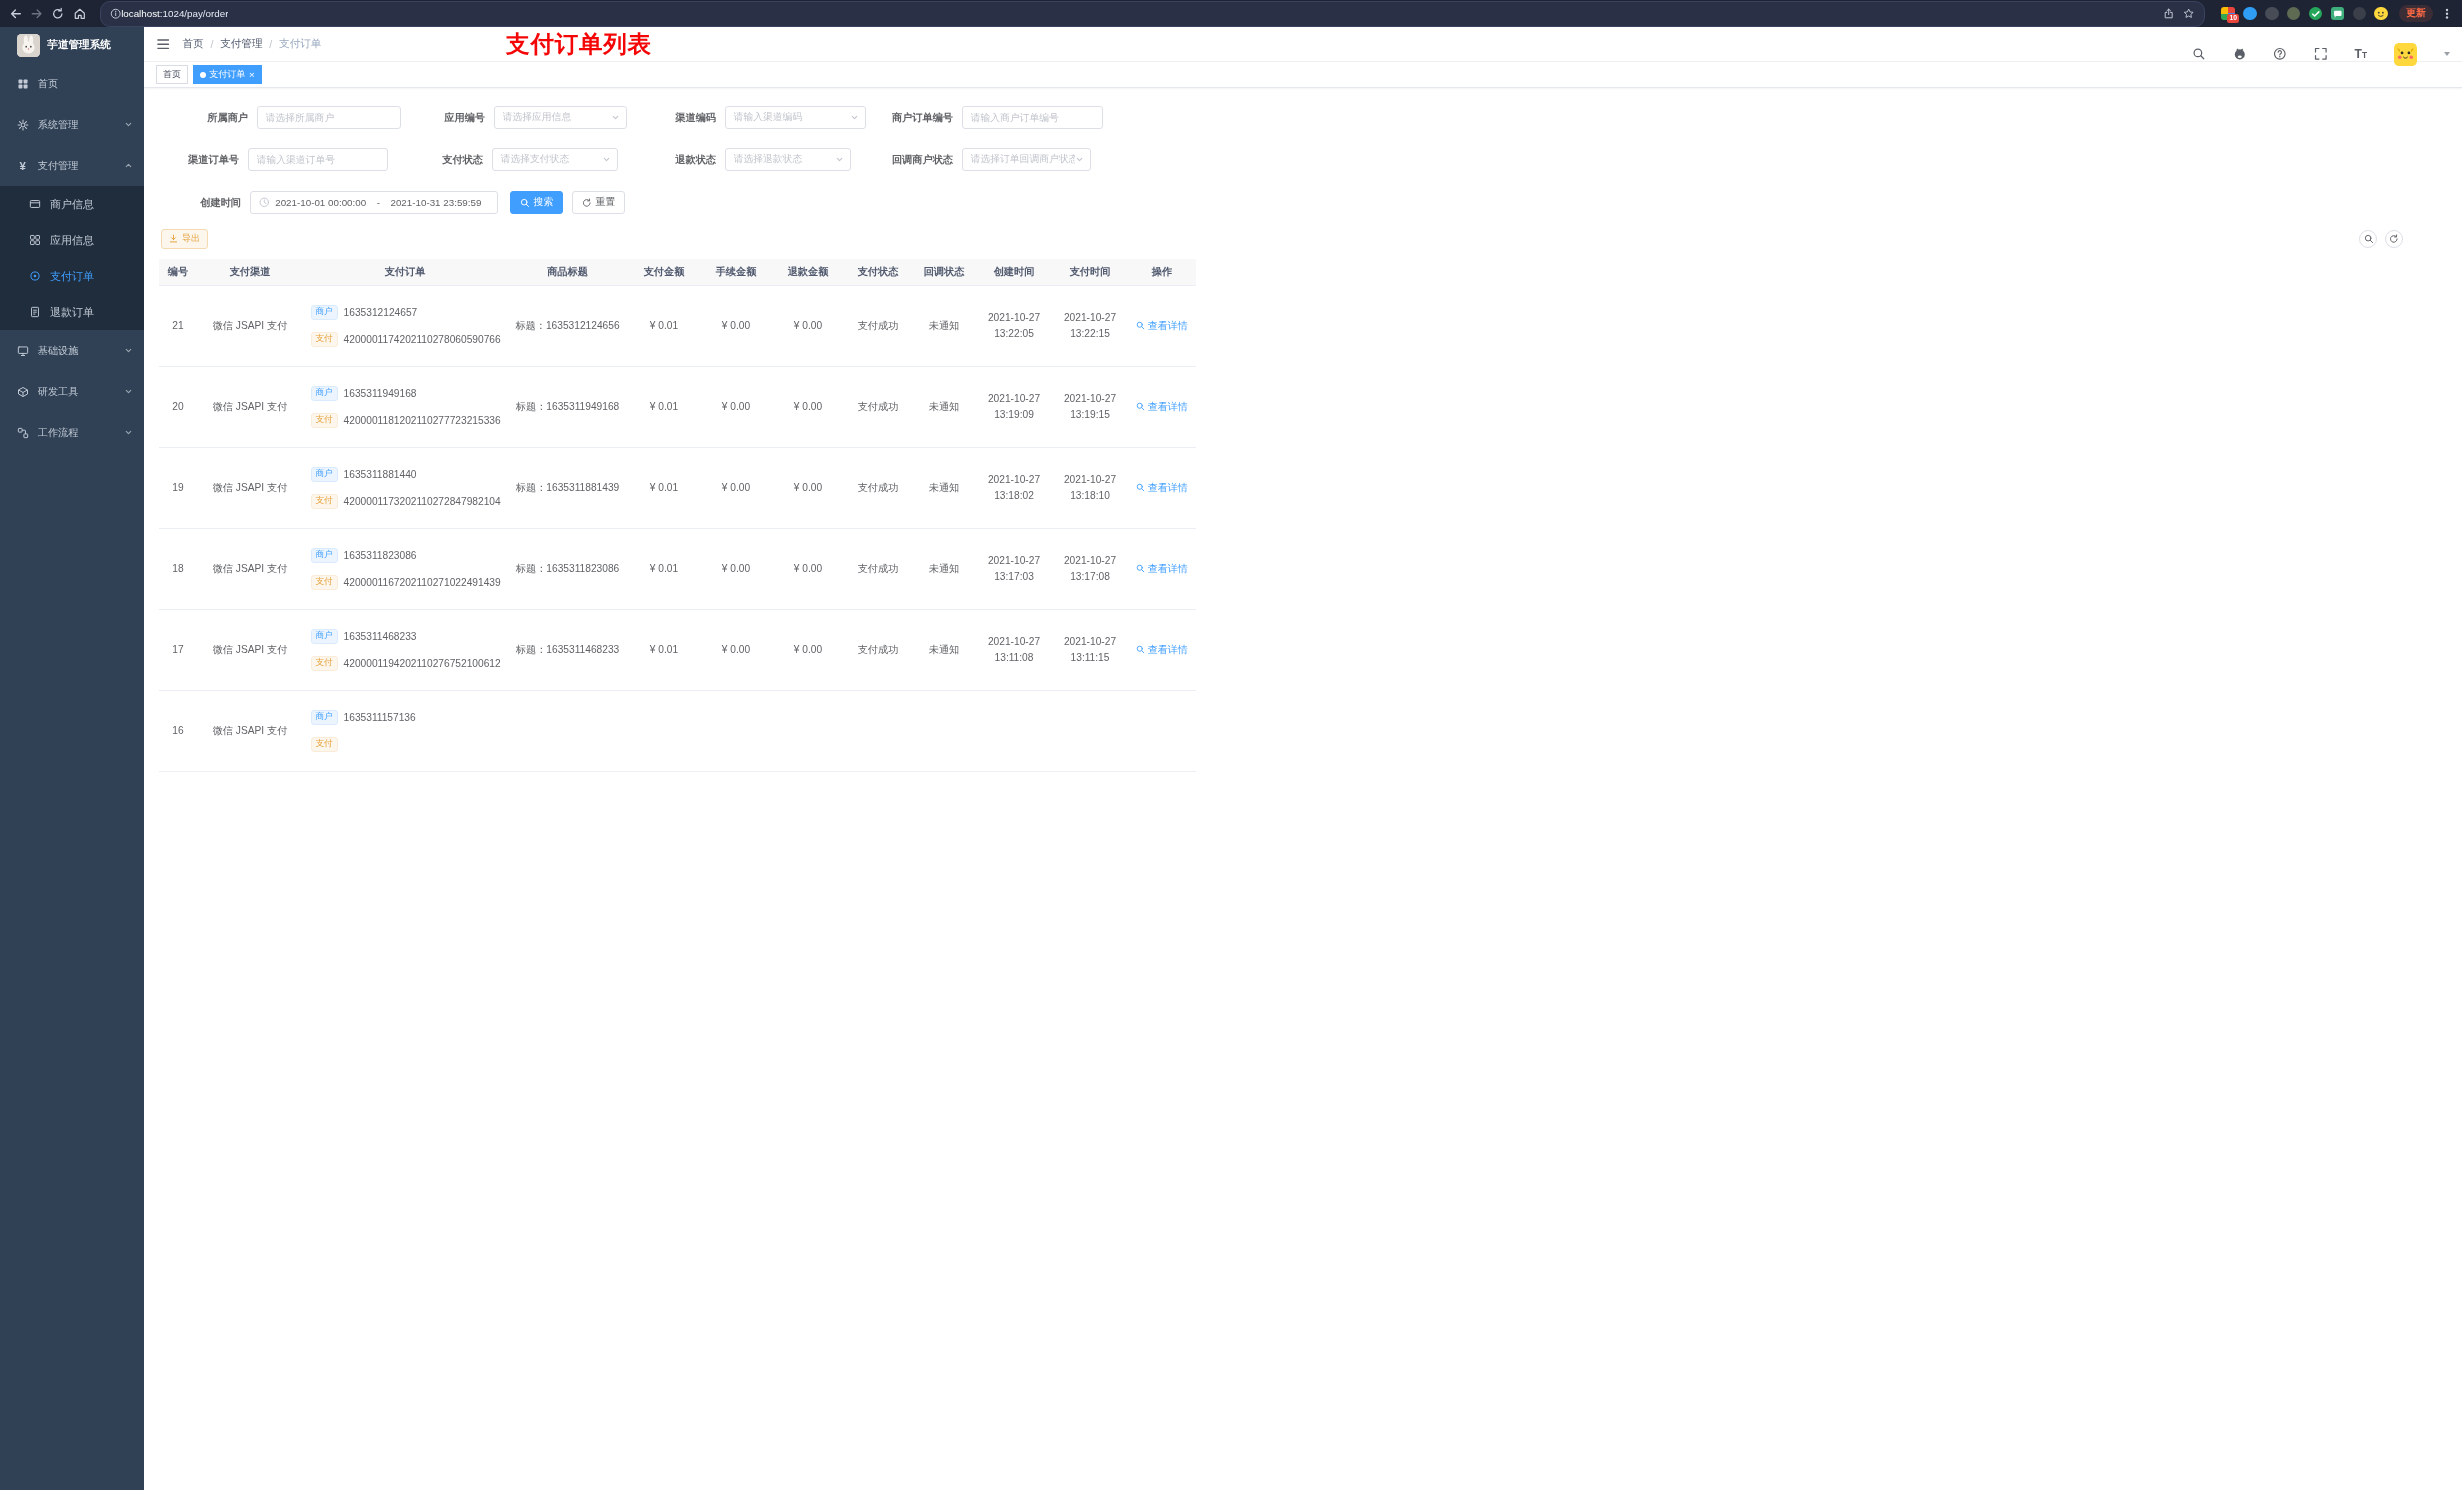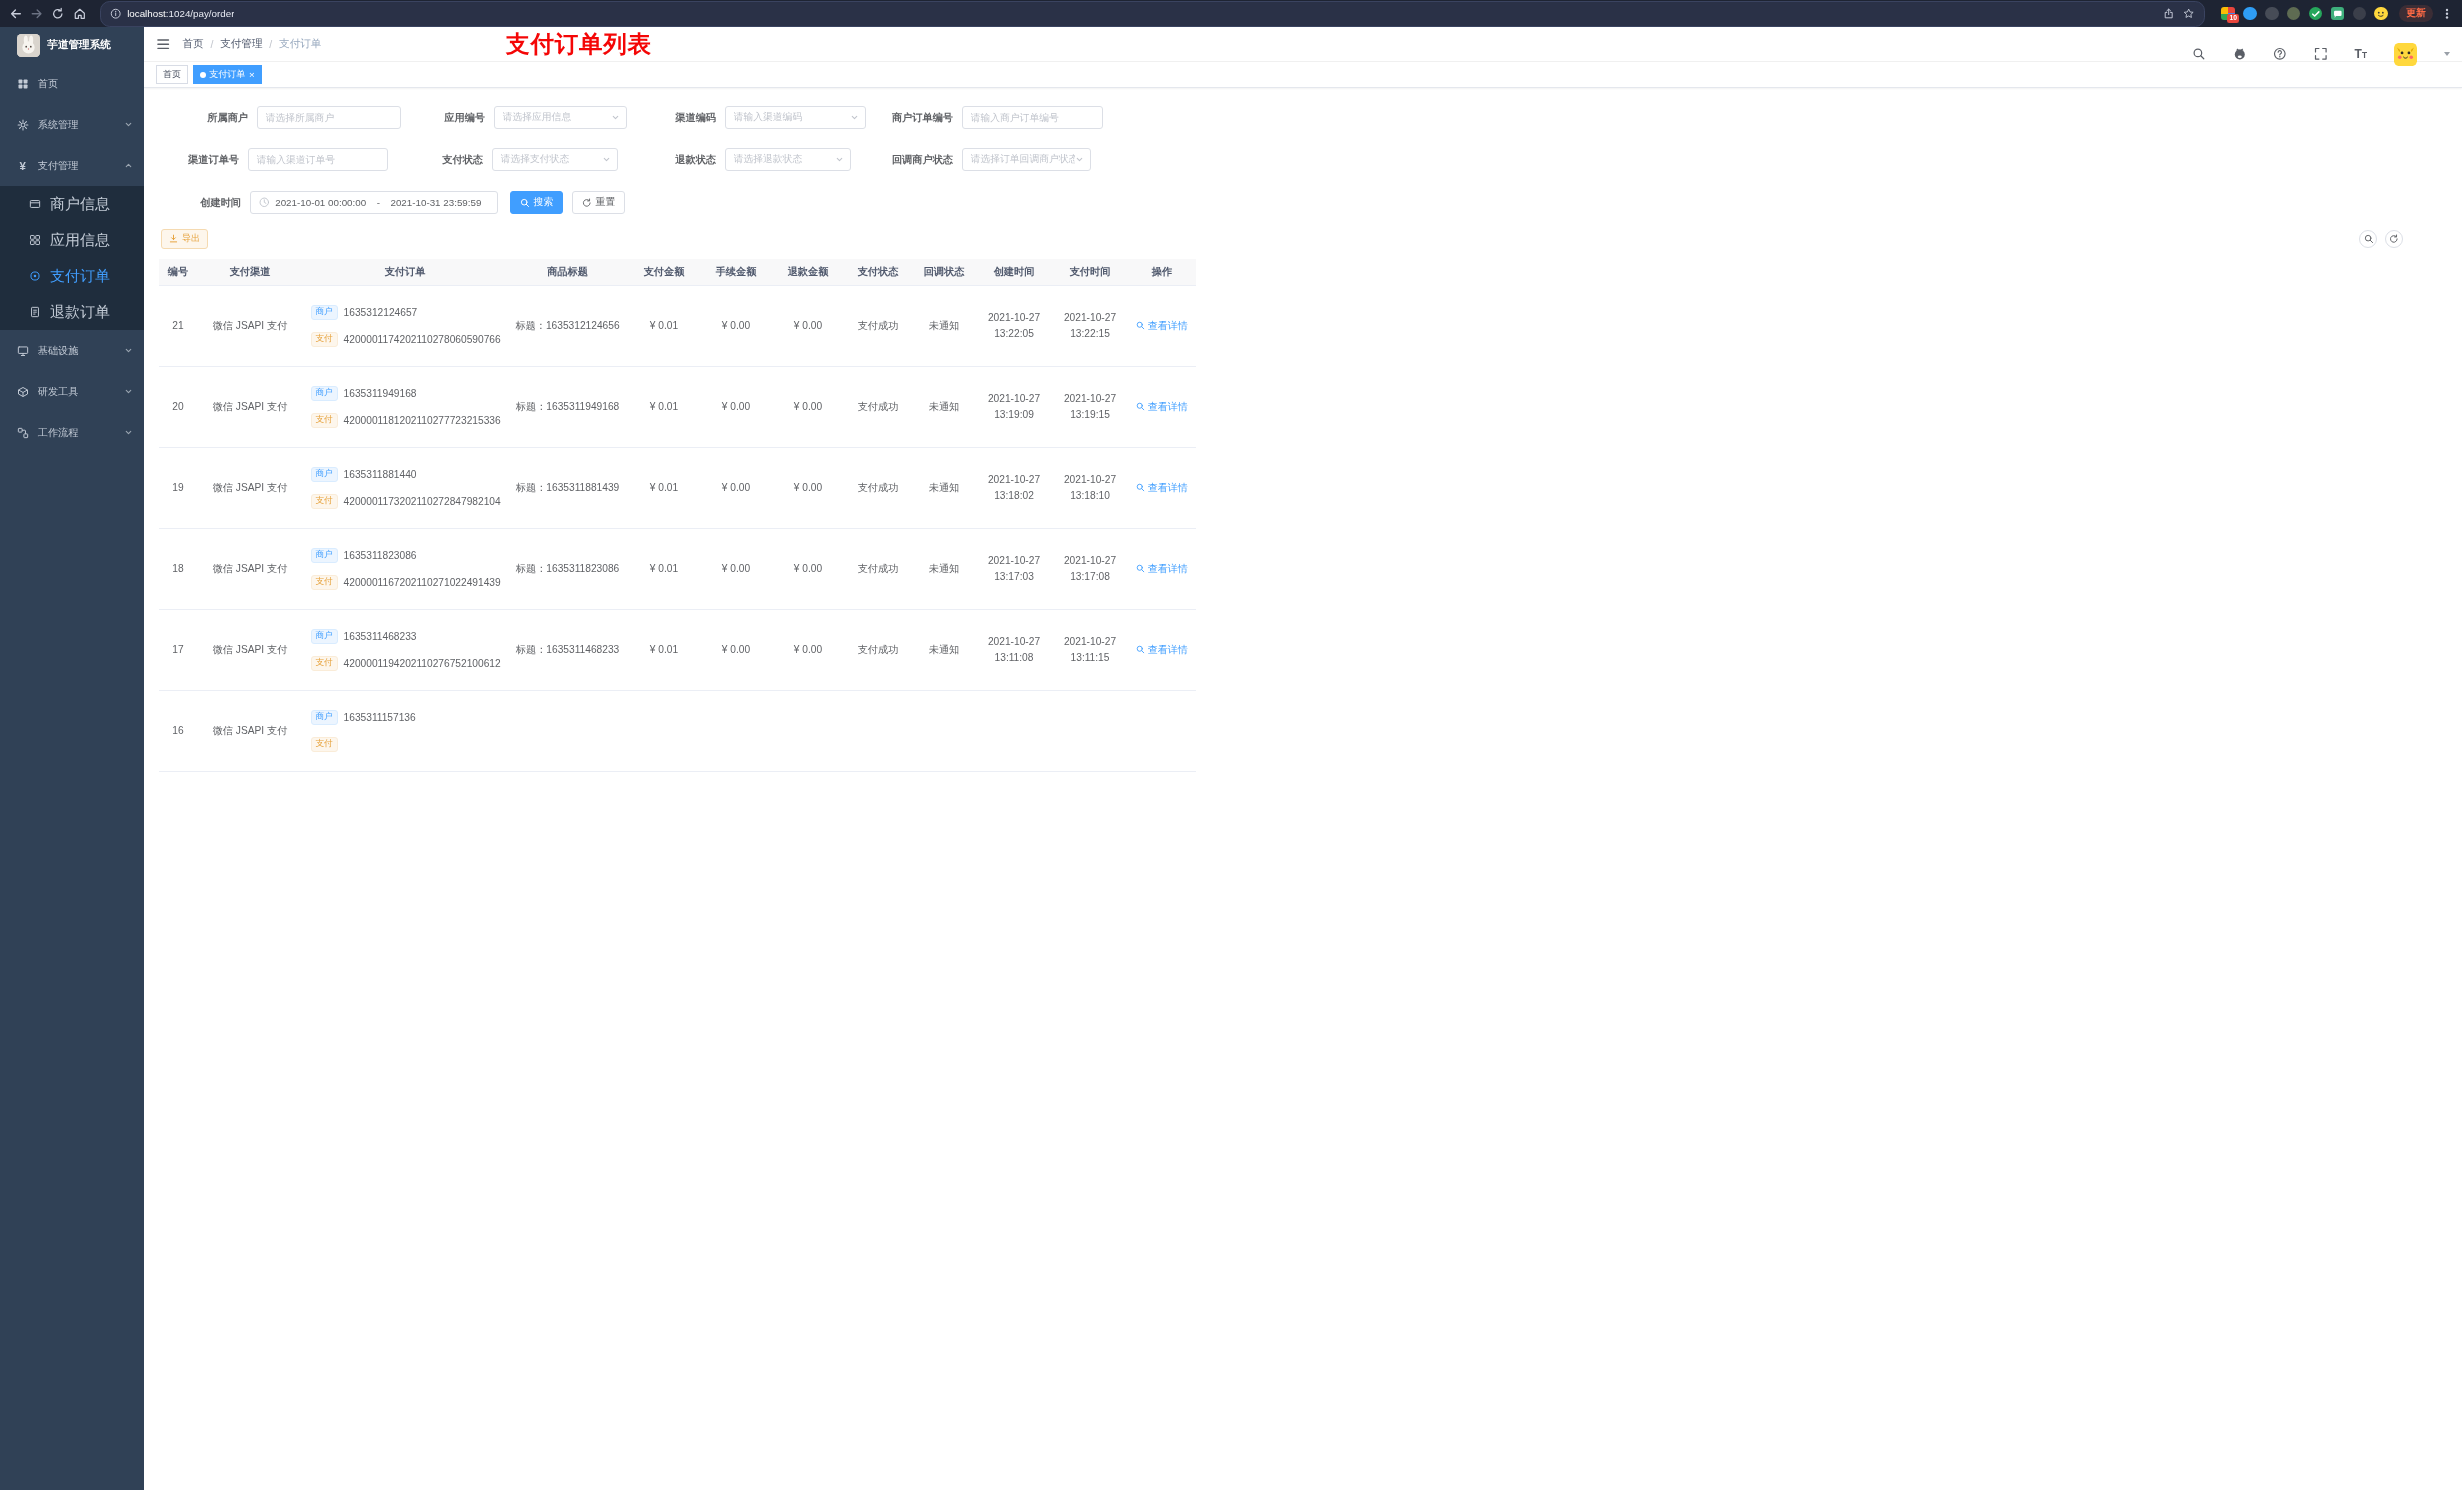--- a/index.html
+++ b/index.html
@@ -6,21 +6,21 @@
   html,body { width:1231px; height:745px; overflow:hidden; background:#fff;
     font-family:"Liberation Sans","DejaVu Sans",sans-serif; }
 
   
   .browser-bar { position:absolute; top:0; left:0; right:0; height:27px; background:#1e2433;
     display:flex; align-items:center; padding:0 9px; gap:7.6px; z-index:50; }
   .bicon { width:13.6px; height:13.6px; color:#c9cedb; flex:none; cursor:pointer; }
   .bicon.dim { color:#6b7283; }
   .bicon svg { width:100%; height:100%; display:block; }
   .url-pill { flex:1; height:26px; margin:0 6px; background:#2a3147; border:0.8px solid #3a4360;
-    border-radius:9.8px; display:flex; align-items:center; padding:2px 9px; gap:6px; min-width:0; }
+    border-radius:9.8px; display:flex; align-items:center; padding:2px 9px; min-width:0; }
   .url-pill .bicon { width:11.4px; height:11.4px; }
   .url-text { color:#e8ebf3; font-size:9.8px; white-space:nowrap; overflow:hidden; }
   .url-host { color:#fff; }
   .pill-right { margin-left:auto; display:flex; gap:9px; align-items:center; }
   .ext-cluster { display:flex; align-items:center; gap:8.3px; margin:0 3px; }
   .ext { width:13.6px; height:13.6px; border-radius:50%; position:relative; flex:none; cursor:pointer; }
   .ext svg { width:100%; height:100%; display:block; }
   .ext.sq { border-radius:3px; }
   .ext-badge { position:absolute; right:-4.5px; bottom:-2.3px; background:#e8453c; color:#fff;
     font-size:6.8px; line-height:8.3px; padding:0 2.3px; border-radius:2.3px; font-weight:700; }
@@ -36,21 +36,21 @@
   .logo-img svg { width:100%; height:100%; display:block; }
   .logo-title { color:#fff; font-size:10.6px; font-weight:700; white-space:nowrap; }
   .m-item { height:41px; display:flex; align-items:center; gap:9px; padding:0 10.6px 0 16.7px; cursor:pointer; }
   .m-ico { width:12px; height:12px; flex:none; display:flex; align-items:center; justify-content:center; }
   .m-ico svg { width:12px; height:12px; display:block; }
   .m-yen { font-size:11.4px; font-weight:700; line-height:12px; }
   .m-label { white-space:nowrap; }
   .m-chev { margin-left:auto; width:9px; height:9px; color:#9aa5b1; }
   .m-chev svg { width:9px; height:9px; display:block; }
   .submenu { background:#1f2d3d; }
-  .submenu .m-item { height:36px; padding-left:29px; font-size:15px; }
+  .submenu .m-item { height:36px; padding-left:29px; font-size:11px; }
   .m-item.active { color:#409eff; }
 
   
   .main { position:absolute; top:27px; left:144px; right:0; bottom:0; background:#fff; overflow:hidden; }
 
   .app-header { position:relative; height:35px; display:flex; align-items:center;
     padding:0 12px; border-bottom:0.8px solid #f0f0f0; }
   .hamburger { width:14.4px; height:14.4px; color:#5a5e66; cursor:pointer; margin-right:12px; flex:none; }
   .hamburger svg { width:100%; height:100%; display:block; }
   .breadcrumb { display:flex; align-items:center; gap:6.8px; font-size:10.6px; color:#515a6e; white-space:nowrap; }

